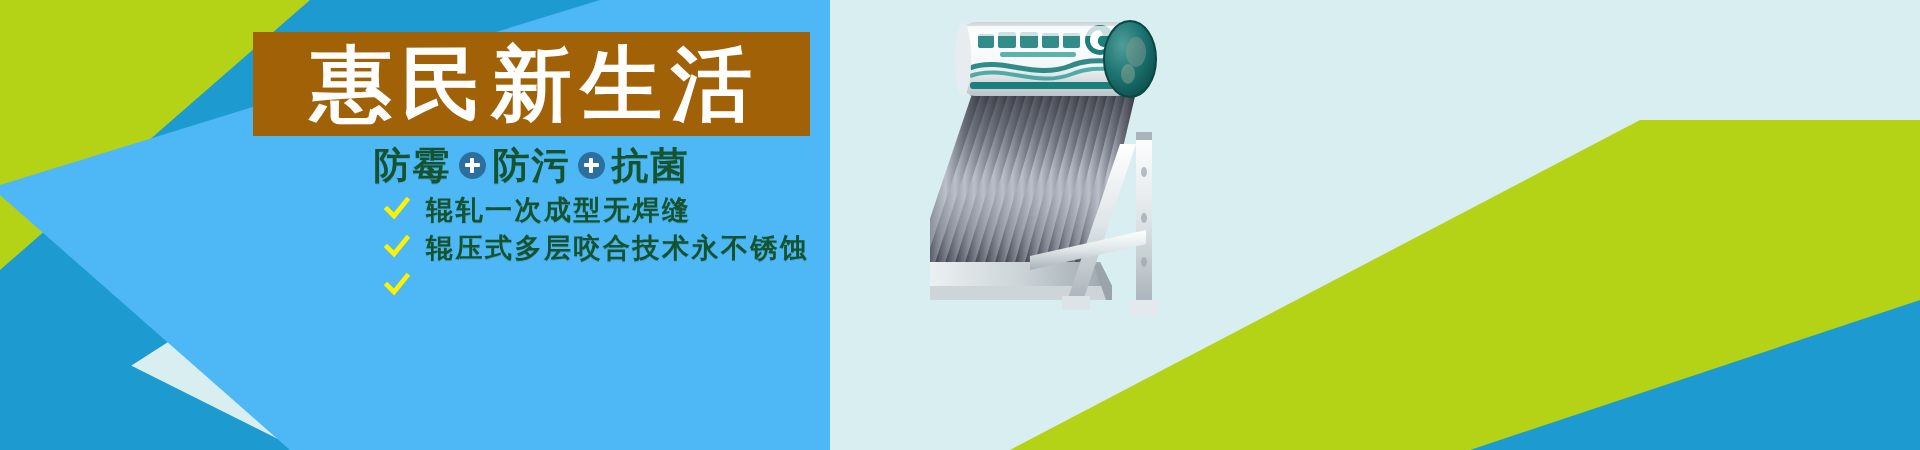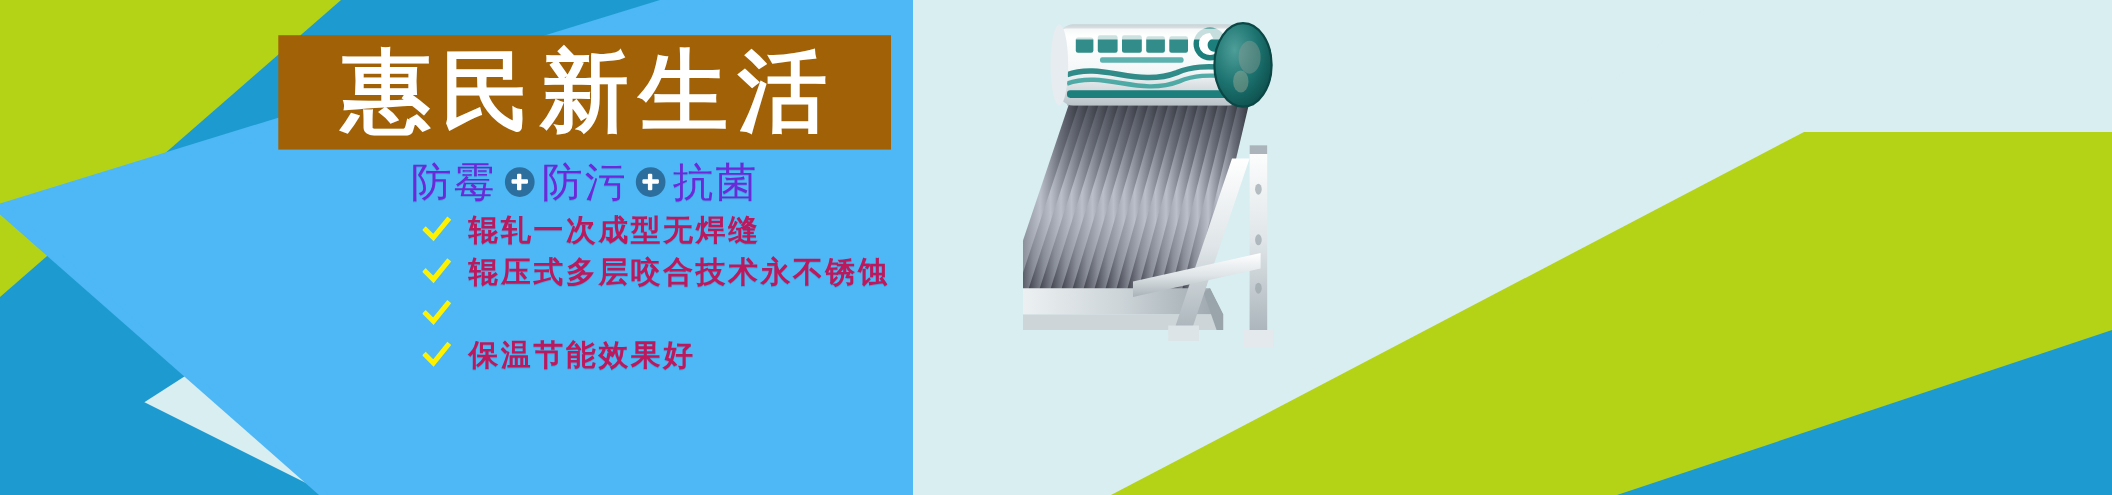--- a/index.html
+++ b/index.html
@@ -36,23 +36,23 @@
 
   
   #subtitle{
     position:absolute;left:253px;top:140px;width:557px;
     height:50px;
     display:flex;align-items:center;justify-content:center;
     gap:7px;
     z-index:8;
   }
   .sub-word{
-    color:#6d28d9;
+    color:#14532d;
     font-size:37px;
-    font-weight:normal;
+    font-weight:bold;
     letter-spacing:2px;
     line-height:1;
     white-space:nowrap;
     font-family:"DejaVu Sans","Liberation Sans",sans-serif;
     text-shadow:0 1px 0 rgba(20,90,140,.25);
   }
   .plus-badge{
     width:27px;height:27px;border-radius:50%;
     background:#2c6f9e;
     display:inline-flex;align-items:center;justify-content:center;
@@ -74,21 +74,21 @@
   }
   .bullet{
     display:flex;align-items:center;gap:16px;
     height:30px;
   }
   .check{
     flex:0 0 auto;width:26px;height:26px;position:relative;
   }
   .check svg{display:block;}
   .bullet-text{
-    color:#be185d;
+    color:#14532d;
     font-size:27px;
     font-weight:bold;
     letter-spacing:2.5px;
     line-height:1;
     white-space:nowrap;
     font-family:"DejaVu Sans","Liberation Sans",sans-serif;
     text-shadow:0 1px 0 rgba(20,90,140,.22);
   }
 
   
@@ -161,28 +161,20 @@
     </div>
 
     <div class="bullet">
       <span class="check">
         <svg width="26" height="26" viewBox="0 0 26 26" xmlns="http://www.w3.org/2000/svg">
           <path d="M3 13 L10 20 L23 4" stroke="#fff200" stroke-width="4.6" fill="none" stroke-linecap="square" stroke-linejoin="miter"></path>
         </svg>
       </span>
     </div>
 
-    <div class="bullet">
-      <span class="check">
-        <svg width="26" height="26" viewBox="0 0 26 26" xmlns="http://www.w3.org/2000/svg">
-          <path d="M3 13 L10 20 L23 4" stroke="#fff200" stroke-width="4.6" fill="none" stroke-linecap="square" stroke-linejoin="miter"></path>
-        </svg>
-      </span>
-      <span class="bullet-text">保温节能效果好</span>
-    </div>
 
 
   </div>
 
   <div id="product">
     <svg width="360" height="360" viewBox="0 0 360 360" xmlns="http://www.w3.org/2000/svg">
       <defs>
         <linearGradient id="tubeG" x1="0" y1="0" x2="1" y2="0">
           <stop offset="0%" stop-color="#3c3f48"></stop>
           <stop offset="22%" stop-color="#8a8e99"></stop>

